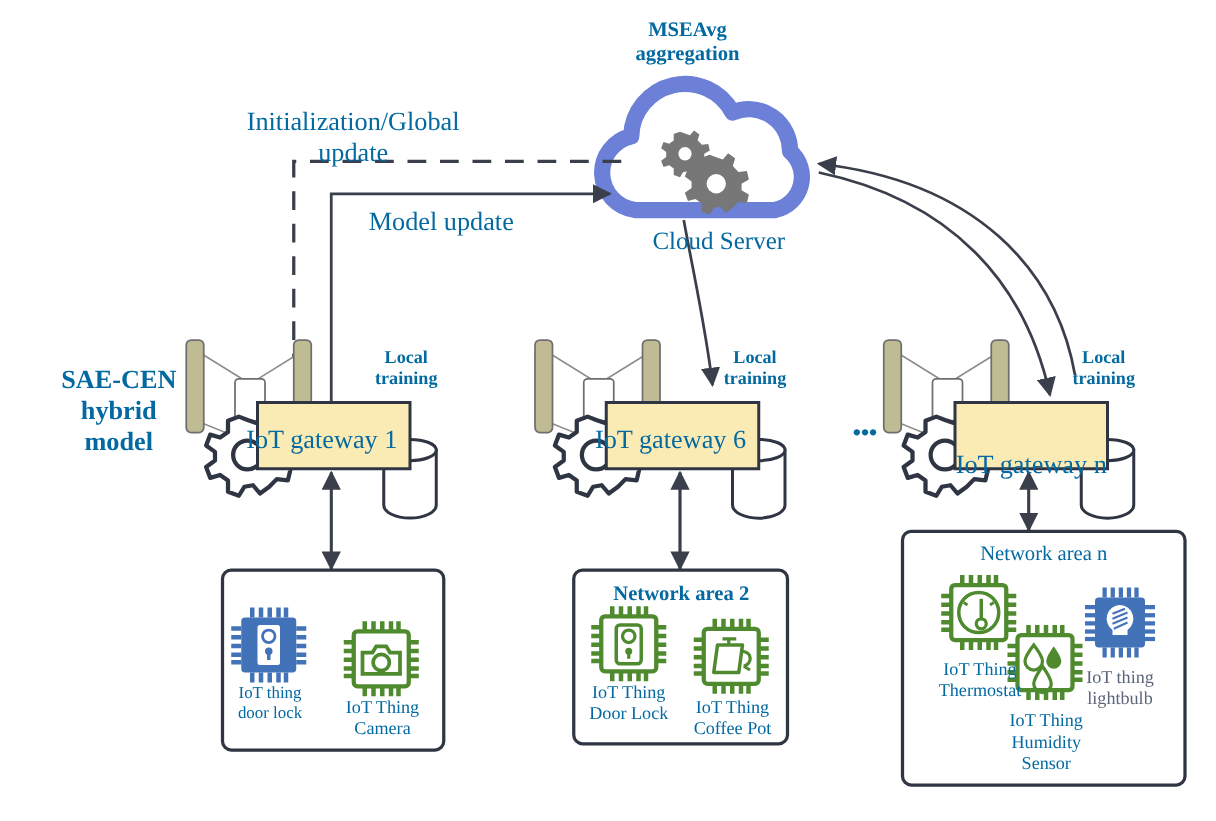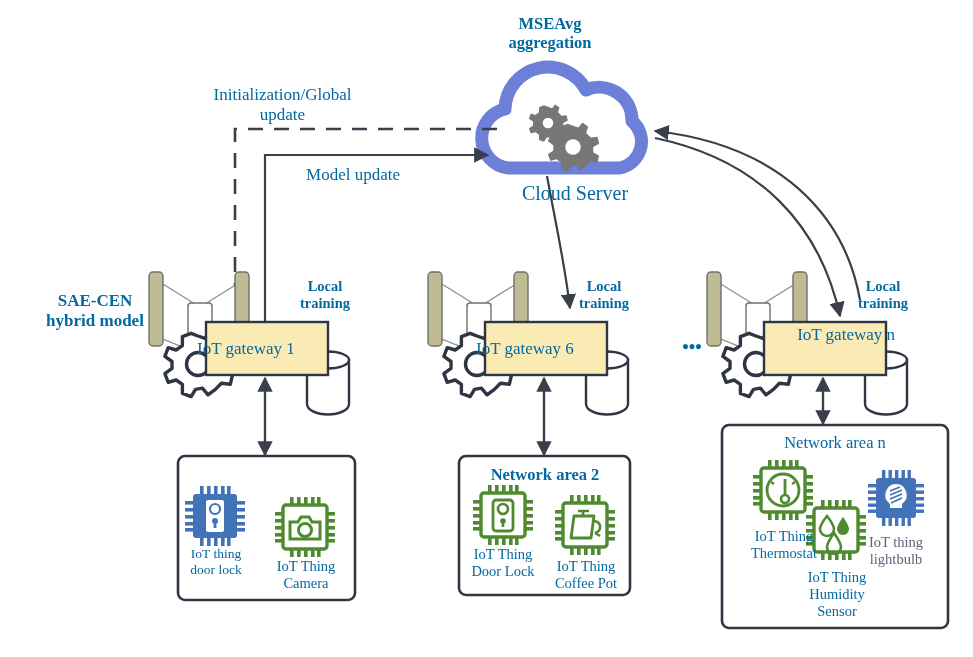--- a/index.html
+++ b/index.html
@@ -3,21 +3,21 @@
 <meta charset="utf-8">
 <style>
   html,body{margin:0;padding:0;background:#ffffff;}
   body{width:973px;height:657px;overflow:hidden;font-family:"Liberation Serif",serif;color:#3a3f4b;}
   #stage{position:relative;width:973px;height:657px;}
   svg.layer{position:absolute;left:0;top:0;width:973px;height:657px;overflow:visible;}
   .lbl{position:absolute;text-align:center;line-height:1.18;color:#0369a1;white-space:pre-line;}
   .bold{font-weight:bold;}
   .t13{font-size:13.5px;}
   .t14{font-size:14.5px;text-align:center;}
-  .t15{font-size:17px;}
+  .t15{font-size:21px;}
   .t16{font-size:16.5px;}
   .t18{font-size:18.5px;}
   .t20{font-size:20px;}
   .muted{color:#5b6478;}
 </style>
 </head>
 <body>
 
 <div id="stage">
 
@@ -358,21 +358,21 @@
 
   <div class="lbl bold t14" style="left:280px;top:278px;width:90px;">Local
 training</div>
   <div class="lbl bold t14" style="left:559px;top:278px;width:90px;">Local
 training</div>
   <div class="lbl bold t14" style="left:838px;top:278px;width:90px;">Local
 training</div>
 
   <div class="lbl t15" style="left:197px;top:339px;width:140px;text-align:left;">IoT gateway 1</div>
   <div class="lbl t15" style="left:476px;top:339px;width:140px;text-align:left;">IoT gateway 6</div>
-  <div class="lbl t15" style="left:755px;top:325px;width:140px;text-align:right;">IoT gateway n</div>
+  <div class="lbl t15" style="left:755px;top:359px;width:140px;text-align:center;">IoT gateway n</div>
 
   <div class="lbl bold t18" style="left:672px;top:337px;width:40px;">•••</div>
 
   <div class="lbl t16" style="left:470px;top:465px;width:150px;font-weight:bold;">Network area 2</div>
   <div class="lbl t16" style="left:735px;top:433px;width:200px;">Network area n</div>
 
   <div class="lbl t13" style="left:170px;top:546px;width:92px;">IoT thing
 door lock</div>
   <div class="lbl t14" style="left:259px;top:558px;width:94px;">IoT Thing
 Camera</div>

